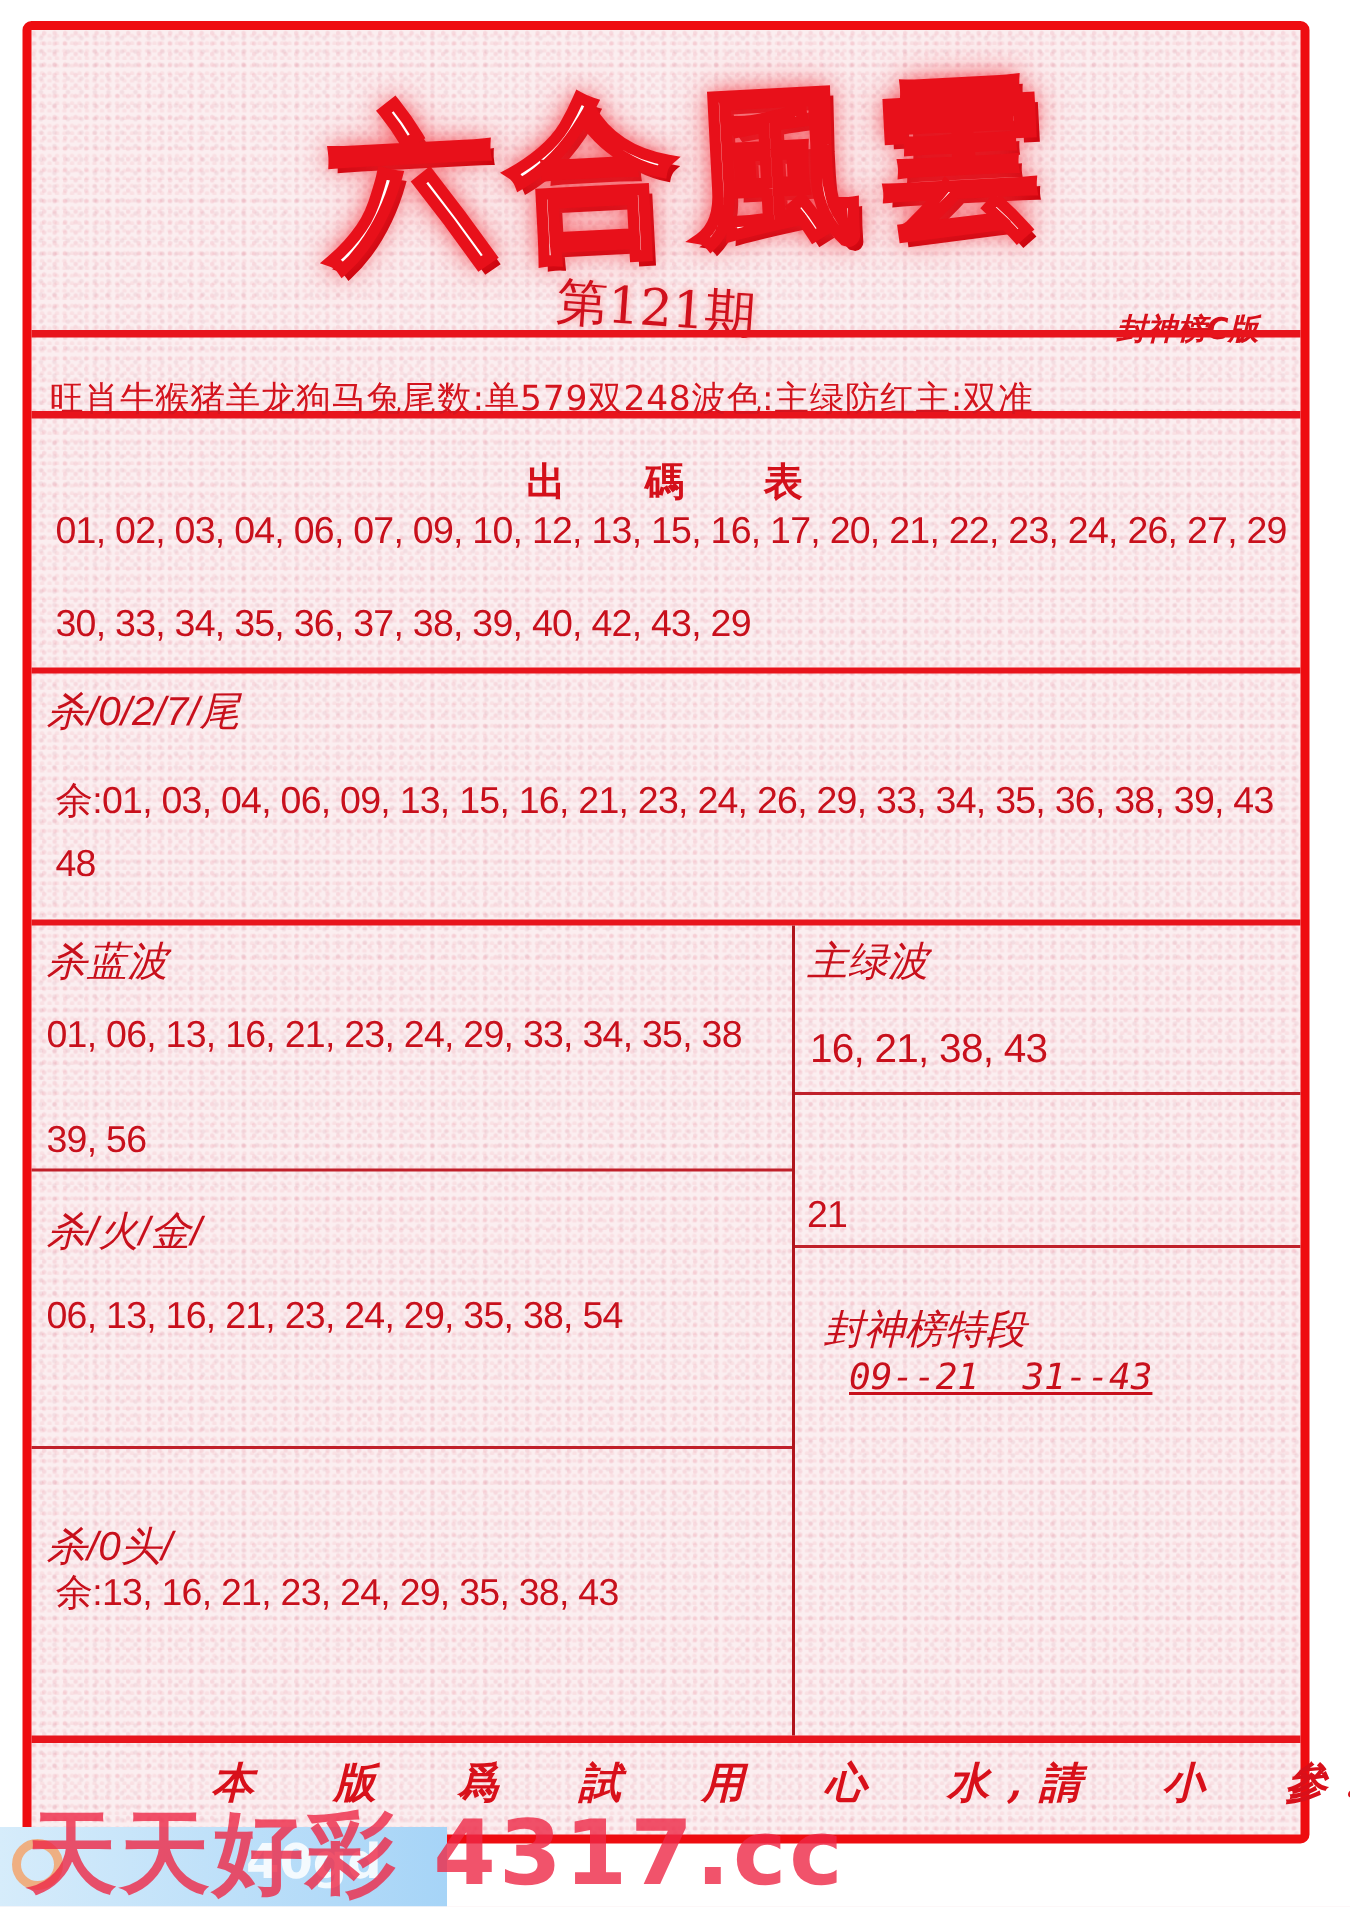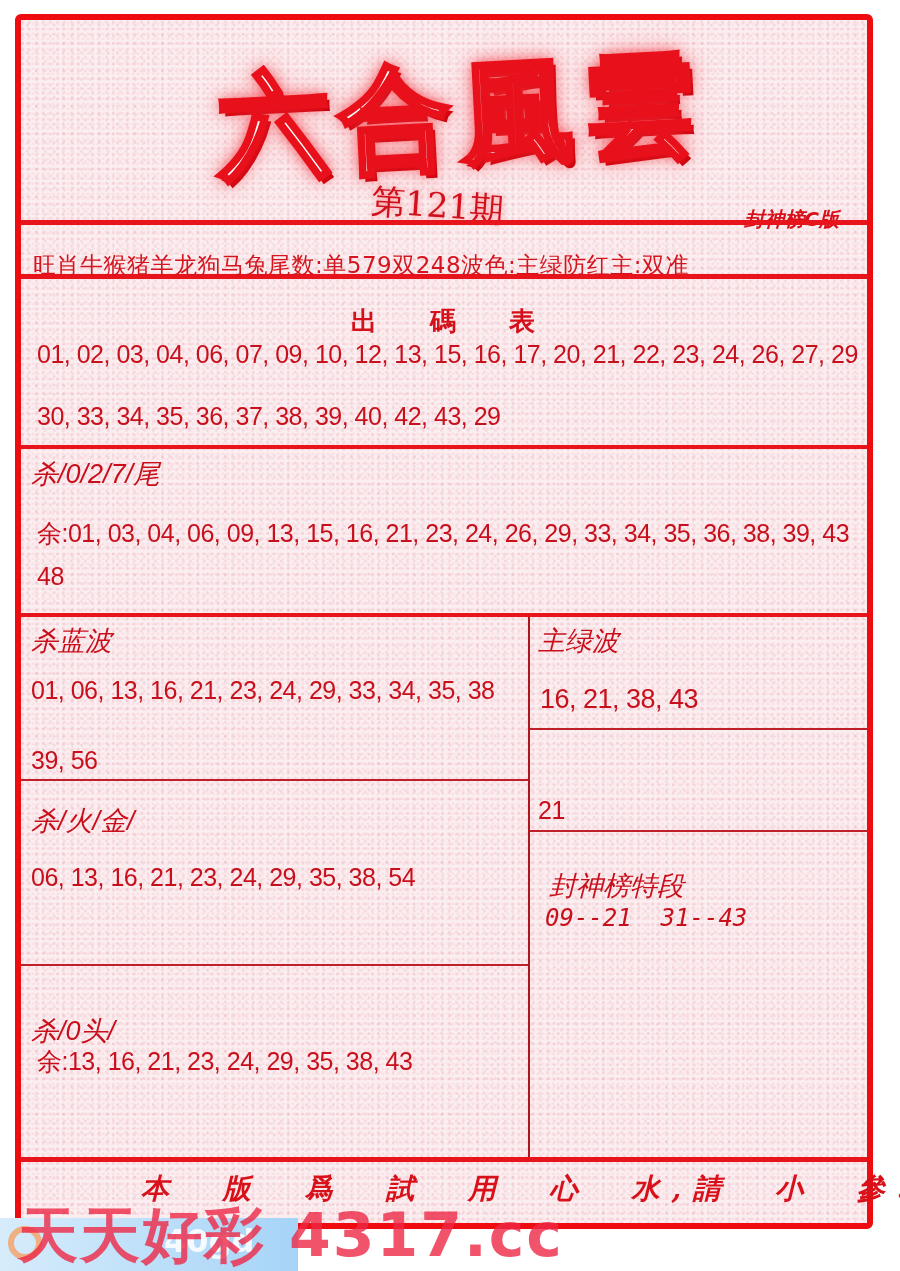--- a/index.html
+++ b/index.html
@@ -121,21 +121,21 @@
 
   <div class="section-title" style="left:517px;top:603px;">主绿波</div>
   <div class="nums" style="left:519px;top:664px;font-size:27px;text-align:center;">16, 21, 38, 43</div>
 
   <div class="nums" style="left:517px;top:776px;">21</div>
 
   <div class="section-title" style="left:10px;top:783px;">杀/火/金/</div>
   <div class="nums" style="left:10px;top:843px;">06, 13, 16, 21, 23, 24, 29, 35, 38, 54</div>
 
   <div class="section-title" style="left:528px;top:848px;">封神榜特段</div>
-  <div class="special-nums" style="left:524px;top:884px;">09--21  31--43</div>
+  <div class="special-nums" style="left:545px;top:884px;text-decoration:underline;">09--21  31--43</div>
 
   <div class="section-title" style="left:10px;top:993px;">杀/0头/</div>
   <div class="nums" style="left:16px;top:1025px;">余:13, 16, 21, 23, 24, 29, 35, 38, 43</div>
 
   <div class="footer" style="left:120px;top:1150px;">本 版 爲 試 用 心 水,請 小 參!</div>
 </div>
 
 <div class="wm-band"></div>
 <div class="wm-circle"></div>
 <div class="wm-sub" style="left:164px;">40gd</div>

